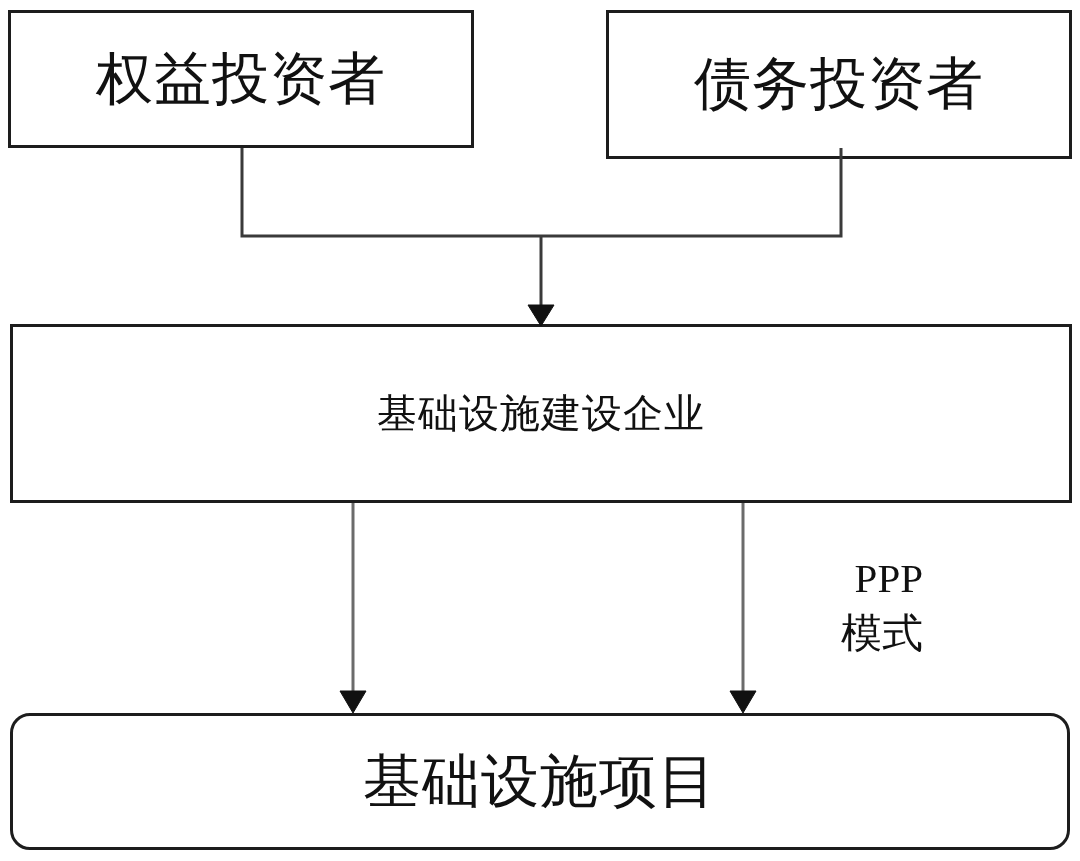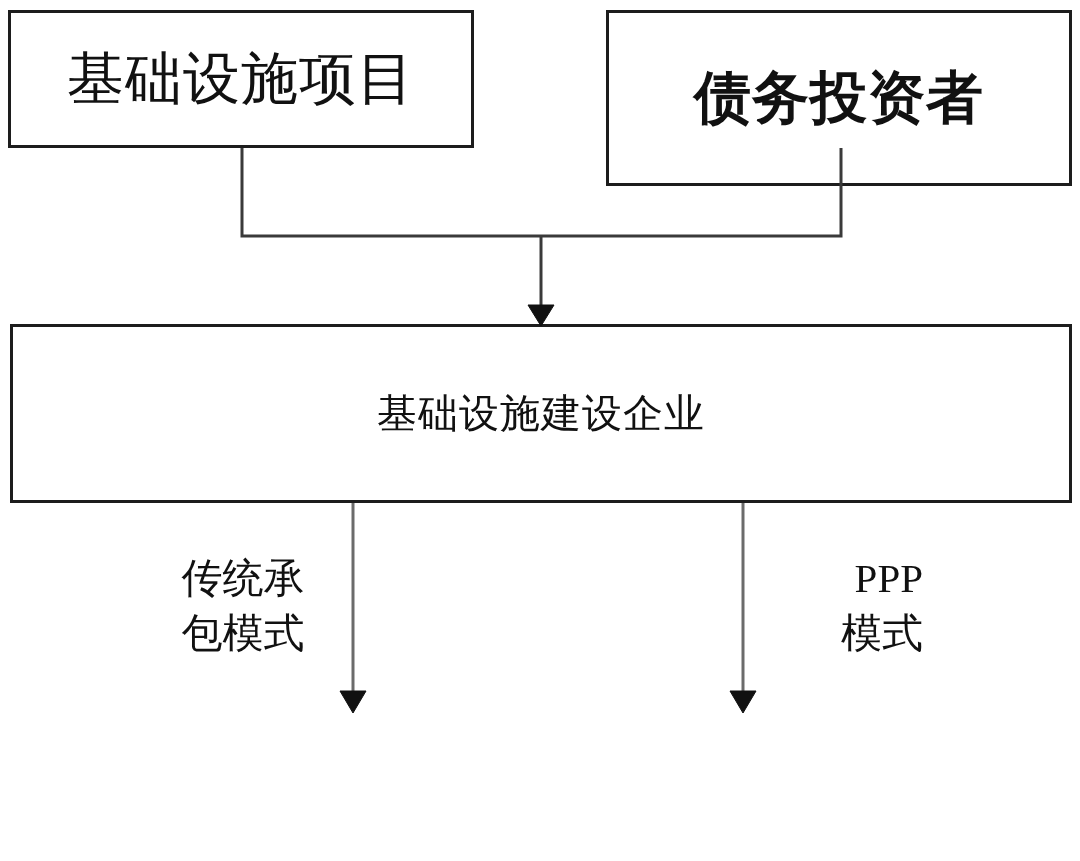--- a/index.html
+++ b/index.html
@@ -47,22 +47,21 @@
   #node-equity-investors {
     left: 8px;
     top: 10px;
     width: 466px;
     height: 138px;
   }
   #node-debt-investors {
     left: 606px;
     top: 10px;
     width: 466px;
-    height: 176px;
-    font-weight: bold;
+    height: 149px;
   }
   #node-infra-enterprise {
     left: 10px;
     top: 324px;
     width: 1062px;
     height: 179px;
   }
   #node-infra-project {
     left: 10px;
     top: 713px;
@@ -113,50 +112,51 @@
     width: 140px;
     text-align: right;
   }
 </style>
 </head>
 <body>
 
 <div id="diagram-root">
 
   <div class="node" id="node-equity-investors">
-    <span class="node-label">基础设施项目</span>
+    <span class="node-label">权益投资者</span>
   </div>
 
   <div class="node" id="node-debt-investors">
     <span class="node-label">债务投资者</span>
   </div>
 
   <div class="node" id="node-infra-enterprise">
     <span class="node-label">基础设施建设企业</span>
   </div>
 
+  <div class="node" id="node-infra-project">
+    <span class="node-label">基础设施项目</span>
+  </div>
 
   <svg id="connectors" viewBox="0 0 1080 861">
 
     <g>
       <path d="M 242 148 L 242 236 L 841 236 L 841 148" fill="none" stroke="#3a3a3a" stroke-width="3"></path>
       <path d="M 541 236 L 541 308" fill="none" stroke="#3a3a3a" stroke-width="3"></path>
       <polygon points="528,305 554,305 541,326" fill="#111111" stroke="#111111" stroke-width="1"></polygon>
     </g>
 
     <g>
       <path d="M 353 503 L 353 694" fill="none" stroke="#6b6b6b" stroke-width="3"></path>
       <polygon points="340,691 366,691 353,713" fill="#111111" stroke="#111111" stroke-width="1"></polygon>
     </g>
 
     <g>
       <path d="M 743 503 L 743 694" fill="none" stroke="#6b6b6b" stroke-width="3"></path>
       <polygon points="730,691 756,691 743,713" fill="#111111" stroke="#111111" stroke-width="1"></polygon>
     </g>
   </svg>
 
-  <div class="edge-label" id="edge-label-traditional">传统承
-包模式</div>
 
   <div class="edge-label" id="edge-label-ppp">PPP
 模式</div>
 
 </div>
 
 </body></html>

